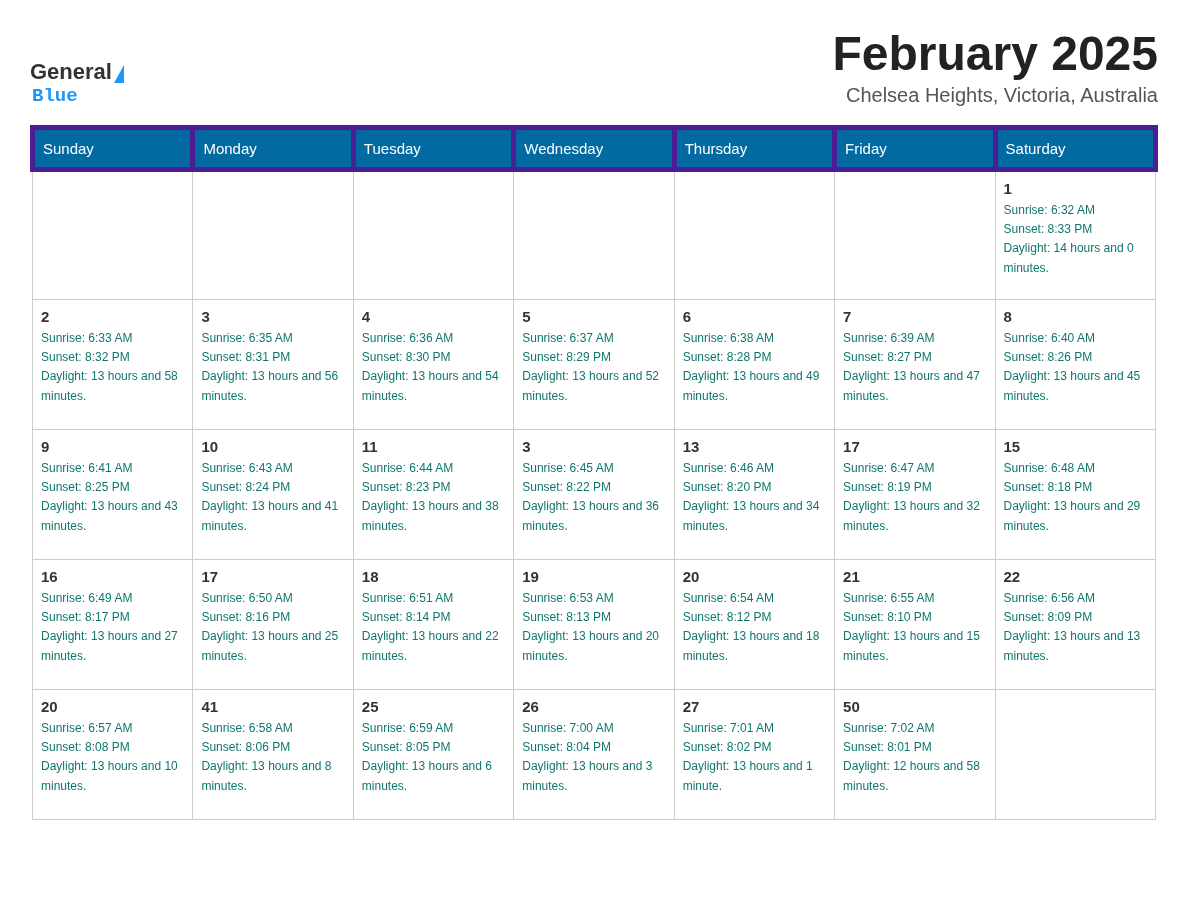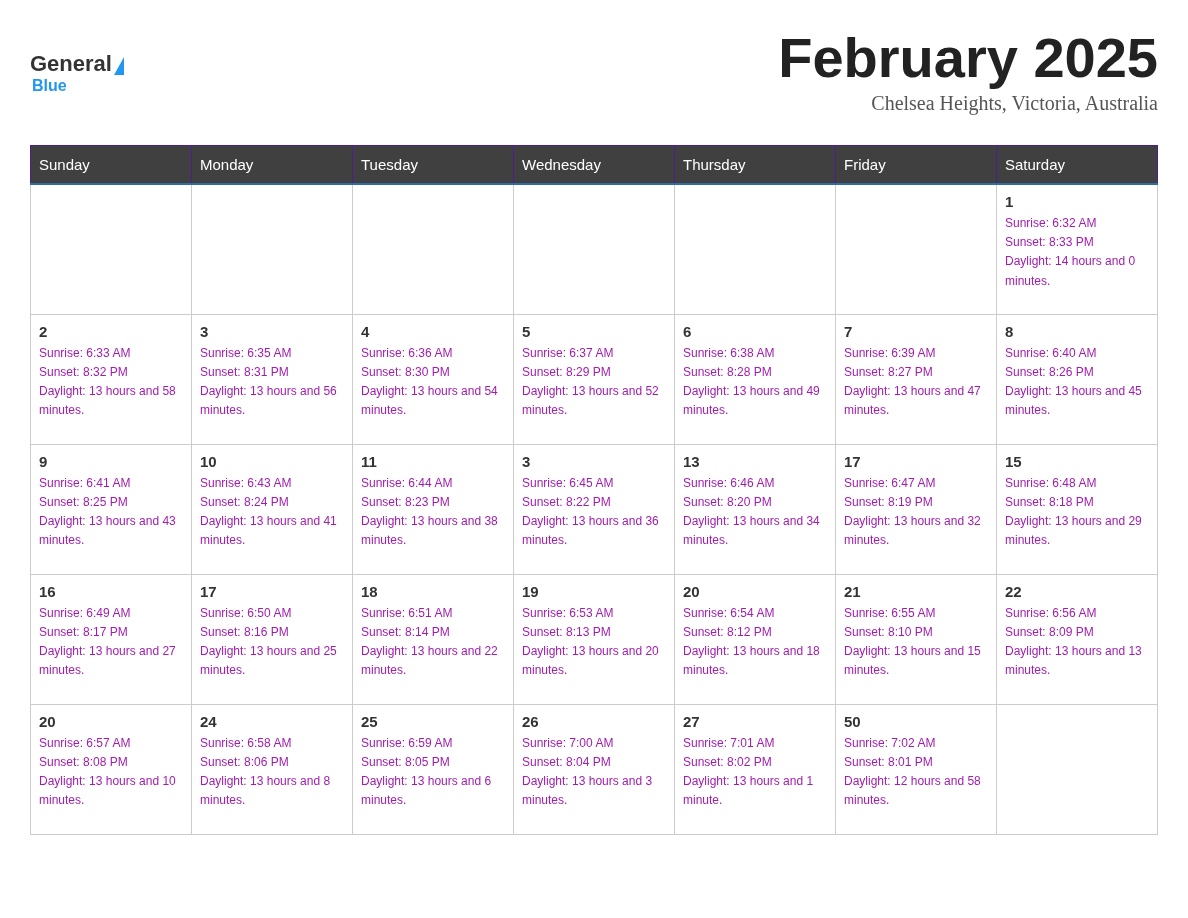--- a/index.html
+++ b/index.html
@@ -6,74 +6,73 @@
     body {
       font-family: Arial, Helvetica, sans-serif;
       background: #fff;
       padding: 30px 30px 20px 30px;
       width: 1188px;
       min-height: 918px;
     }
     .header {
       display: flex;
       justify-content: space-between;
-      align-items: center;
-      margin-bottom: 30px;
+      align-items: flex-end;
+      margin-bottom: 18px;
     }
     .logo {
       display: flex;
       flex-direction: column;
       align-items: flex-start;
     }
     .logo-text {
       display: flex;
       align-items: center;
       font-size: 22px;
       font-weight: bold;
       color: #333;
     }
     .logo-general { color: #333; font-size: 22px; font-weight: bold; }
-    .logo-blue { color: #2196f3; font-size: 16px; font-weight: bold; }
+    .logo-blue { color: #2196f3; font-size: 19px; font-weight: bold; font-family: Liberation Mono, monospace; }
     .logo-icon {
       width: 0;
       height: 0;
       border-left: 10px solid transparent;
       border-bottom: 18px solid #2196f3;
       margin-left: 2px;
       margin-right: 2px;
       position: relative;
       top: 2px;
     }
     .title-section {
       text-align: right;
     }
     .month-title {
-      font-size: 56px;
+      font-size: 48px;
       font-weight: bold;
       color: #222;
       line-height: 1;
     }
     .location {
       font-size: 20px;
       color: #555;
       margin-top: 6px;
-      font-family: Liberation Serif, serif;
     }
     .calendar {
       width: 100%;
       border-collapse: collapse;
     }
     .calendar thead th {
-      background-color: #404040;
+      background-color: #0369a1;
       color: #fff;
       padding: 10px 8px;
       font-size: 15px;
       font-weight: normal;
       text-align: left;
-      border: 1px solid #4c1d95;
+      border: 5px solid #4c1d95;
     }
     .calendar tbody td {
       vertical-align: top;
       padding: 8px 8px 6px 8px;
       border: 1px solid #ccc;
       width: 14.28%;
       font-size: 12.5px;
       color: #333;
       min-height: 110px;
       height: 130px;
@@ -86,21 +85,21 @@
     }
     .day-number {
       font-size: 15px;
       font-weight: bold;
       margin-bottom: 4px;
       display: block;
     }
     .day-info {
       font-size: 12px;
       line-height: 1.6;
-      color: #a21caf;
+      color: #0f766e;
     }
     .empty-cell { background: #fff; }
     .row-border-top td {
       border-top: 2px solid #2e6da4 !important;
     }
   </style>
 </head>
 <body>
 
 <div class="header">
@@ -234,21 +233,21 @@
           <span class="day-number">22</span>
           <div class="day-info">Sunrise: 6:56 AM<br>Sunset: 8:09 PM<br>Daylight: 13 hours and 13 minutes.</div>
         </td>
       </tr>
       <tr>
         <td>
           <span class="day-number">20</span>
           <div class="day-info">Sunrise: 6:57 AM<br>Sunset: 8:08 PM<br>Daylight: 13 hours and 10 minutes.</div>
         </td>
         <td>
-          <span class="day-number">24</span>
+          <span class="day-number">41</span>
           <div class="day-info">Sunrise: 6:58 AM<br>Sunset: 8:06 PM<br>Daylight: 13 hours and 8 minutes.</div>
         </td>
         <td>
           <span class="day-number">25</span>
           <div class="day-info">Sunrise: 6:59 AM<br>Sunset: 8:05 PM<br>Daylight: 13 hours and 6 minutes.</div>
         </td>
         <td>
           <span class="day-number">26</span>
           <div class="day-info">Sunrise: 7:00 AM<br>Sunset: 8:04 PM<br>Daylight: 13 hours and 3 minutes.</div>
         </td>

